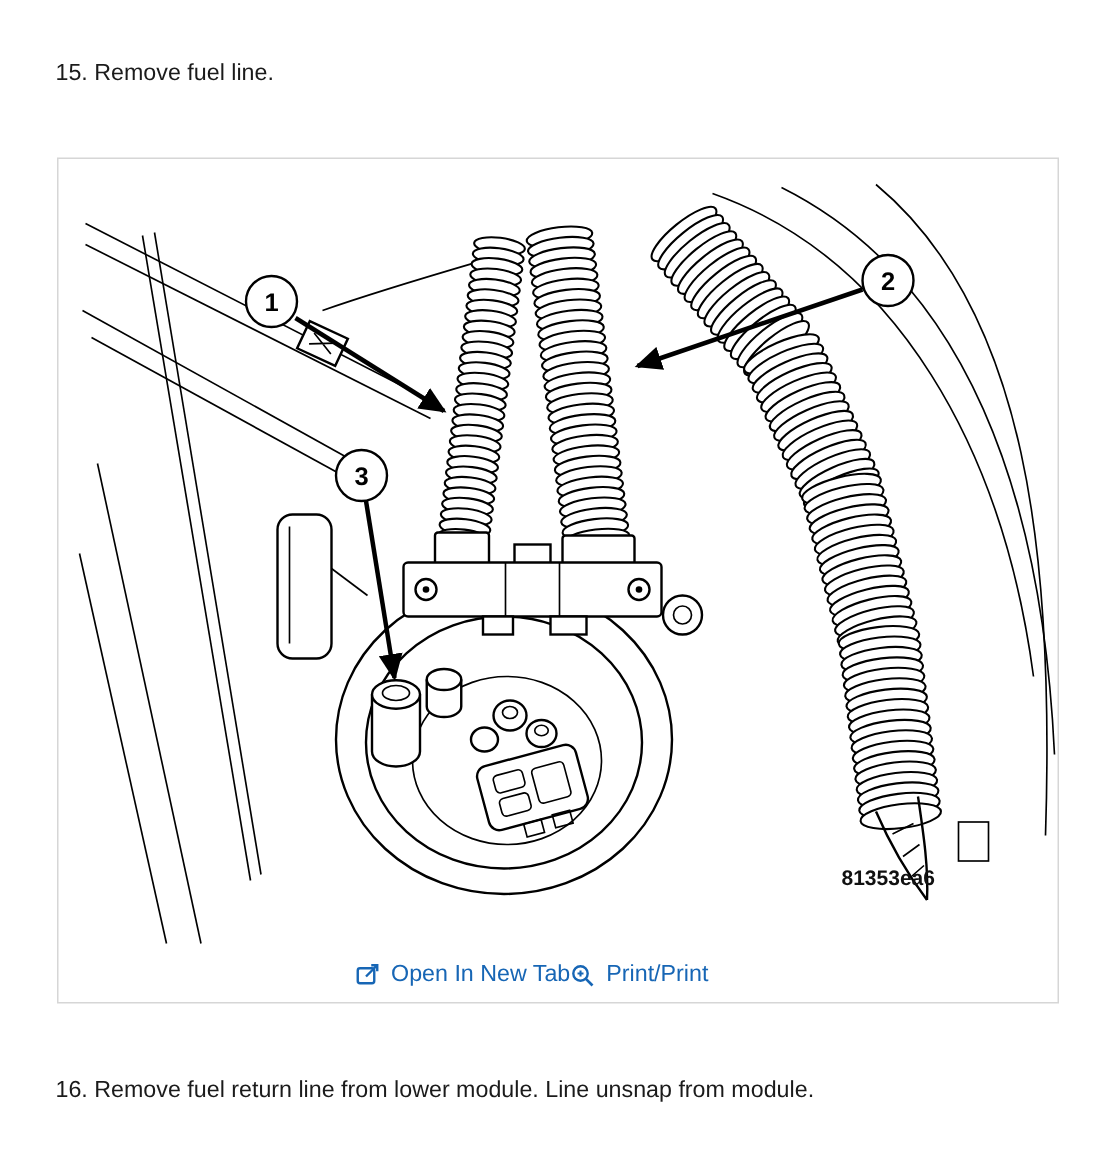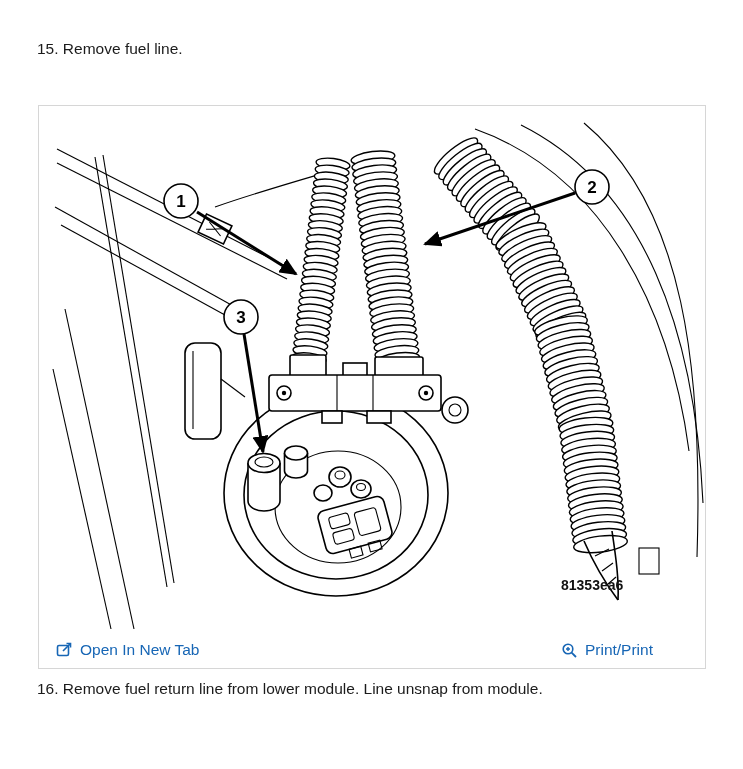--- a/index.html
+++ b/index.html
@@ -3,29 +3,29 @@
 <meta charset="utf-8">
 <style>
   html,body { margin:0; padding:0; }
   body {
     width:743px; height:769px; position:relative; overflow:hidden;
     background:#ffffff; color:#1b1b1b;
     font-family:"Liberation Sans", sans-serif;
   }
   .step { position:absolute; left:37px; font-size:15.5px; line-height:19px; }
   #step15 { top:9px;margin-top:30px; }
-  #step16 { top:663px; }
+  #step16 { top:701px; }
   .figure-panel {
     position:absolute; left:38px; top:105px; width:668px; height:564px;
     border:1px solid #d6d6d6; background:#ffffff; box-sizing:border-box;
   }
   .diagram { position:absolute; left:0; top:5px; }
   .figure-footer {
     position:absolute; left:17px; right:52px; bottom:9px;
-    display:flex; justify-content:space-between; align-items:center;
+    display:flex; justify-content:center; align-items:center;
   }
   .fig-link {
     display:flex; align-items:center; gap:7px;
     color:#1766b5; font-size:15.5px; cursor:pointer; text-decoration:none;
   }
   .fig-link svg { display:block; }
   
   .ink  { stroke:#000; fill:none; stroke-width:1.6; }
   .thin { stroke:#000; fill:none; stroke-width:1.1; }
   .wfill{ stroke:#000; fill:#fff; stroke-width:1.6; }

